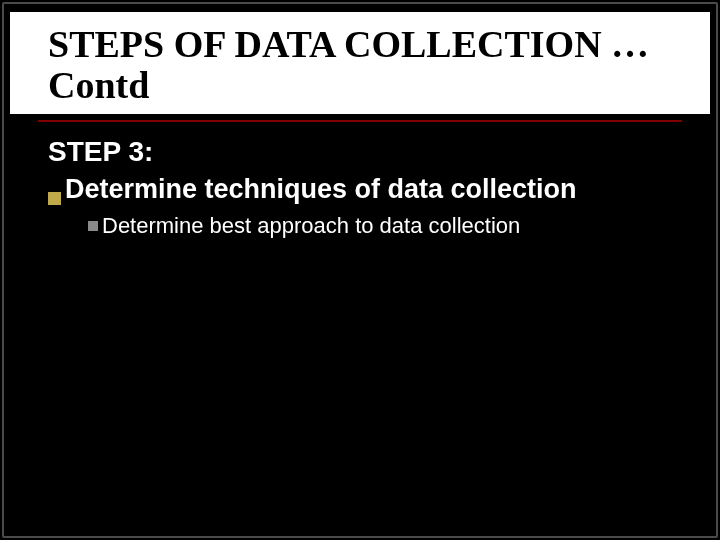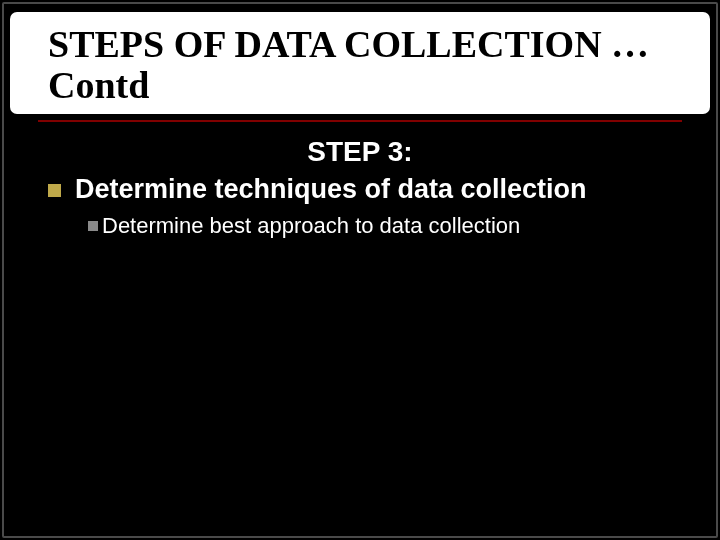--- a/index.html
+++ b/index.html
@@ -17,21 +17,20 @@
       left: 2px;
       right: 2px;
       bottom: 2px;
       border: 2px solid #4a4a4a;
       border-radius: 2px;
     }
     .header-bar {
       background: #ffffff;
       padding: 12px 38px 8px 38px;
       margin: 12px 10px 0 10px;
-      border-radius: 7px;
     }
     .title {
       font-family: 'Times New Roman', Times, serif;
       font-weight: bold;
       font-size: 38px;
       color: #000000;
       line-height: 1.08;
     }
     .title-underline {
       height: 2px;
@@ -40,26 +39,25 @@
     }
     .body-area {
       padding: 14px 48px 0 48px;
     }
     .step-label {
       font-family: Arial, Helvetica, sans-serif;
       font-weight: bold;
       font-size: 28px;
       color: #ffffff;
       margin-bottom: 6px;
-      text-align: center;
     }
     .l1-row {
       display: flex;
-      align-items: flex-start;
-      gap: 14px;
+      align-items: flex-end;
+      gap: 4px;
       margin-left: 0;
     }
     .bullet-sq-l1 {
       width: 13px;
       height: 13px;
       background: #bfa94a;
       margin-top: 10px;
       flex-shrink: 0;
     }
     .l1-text {

